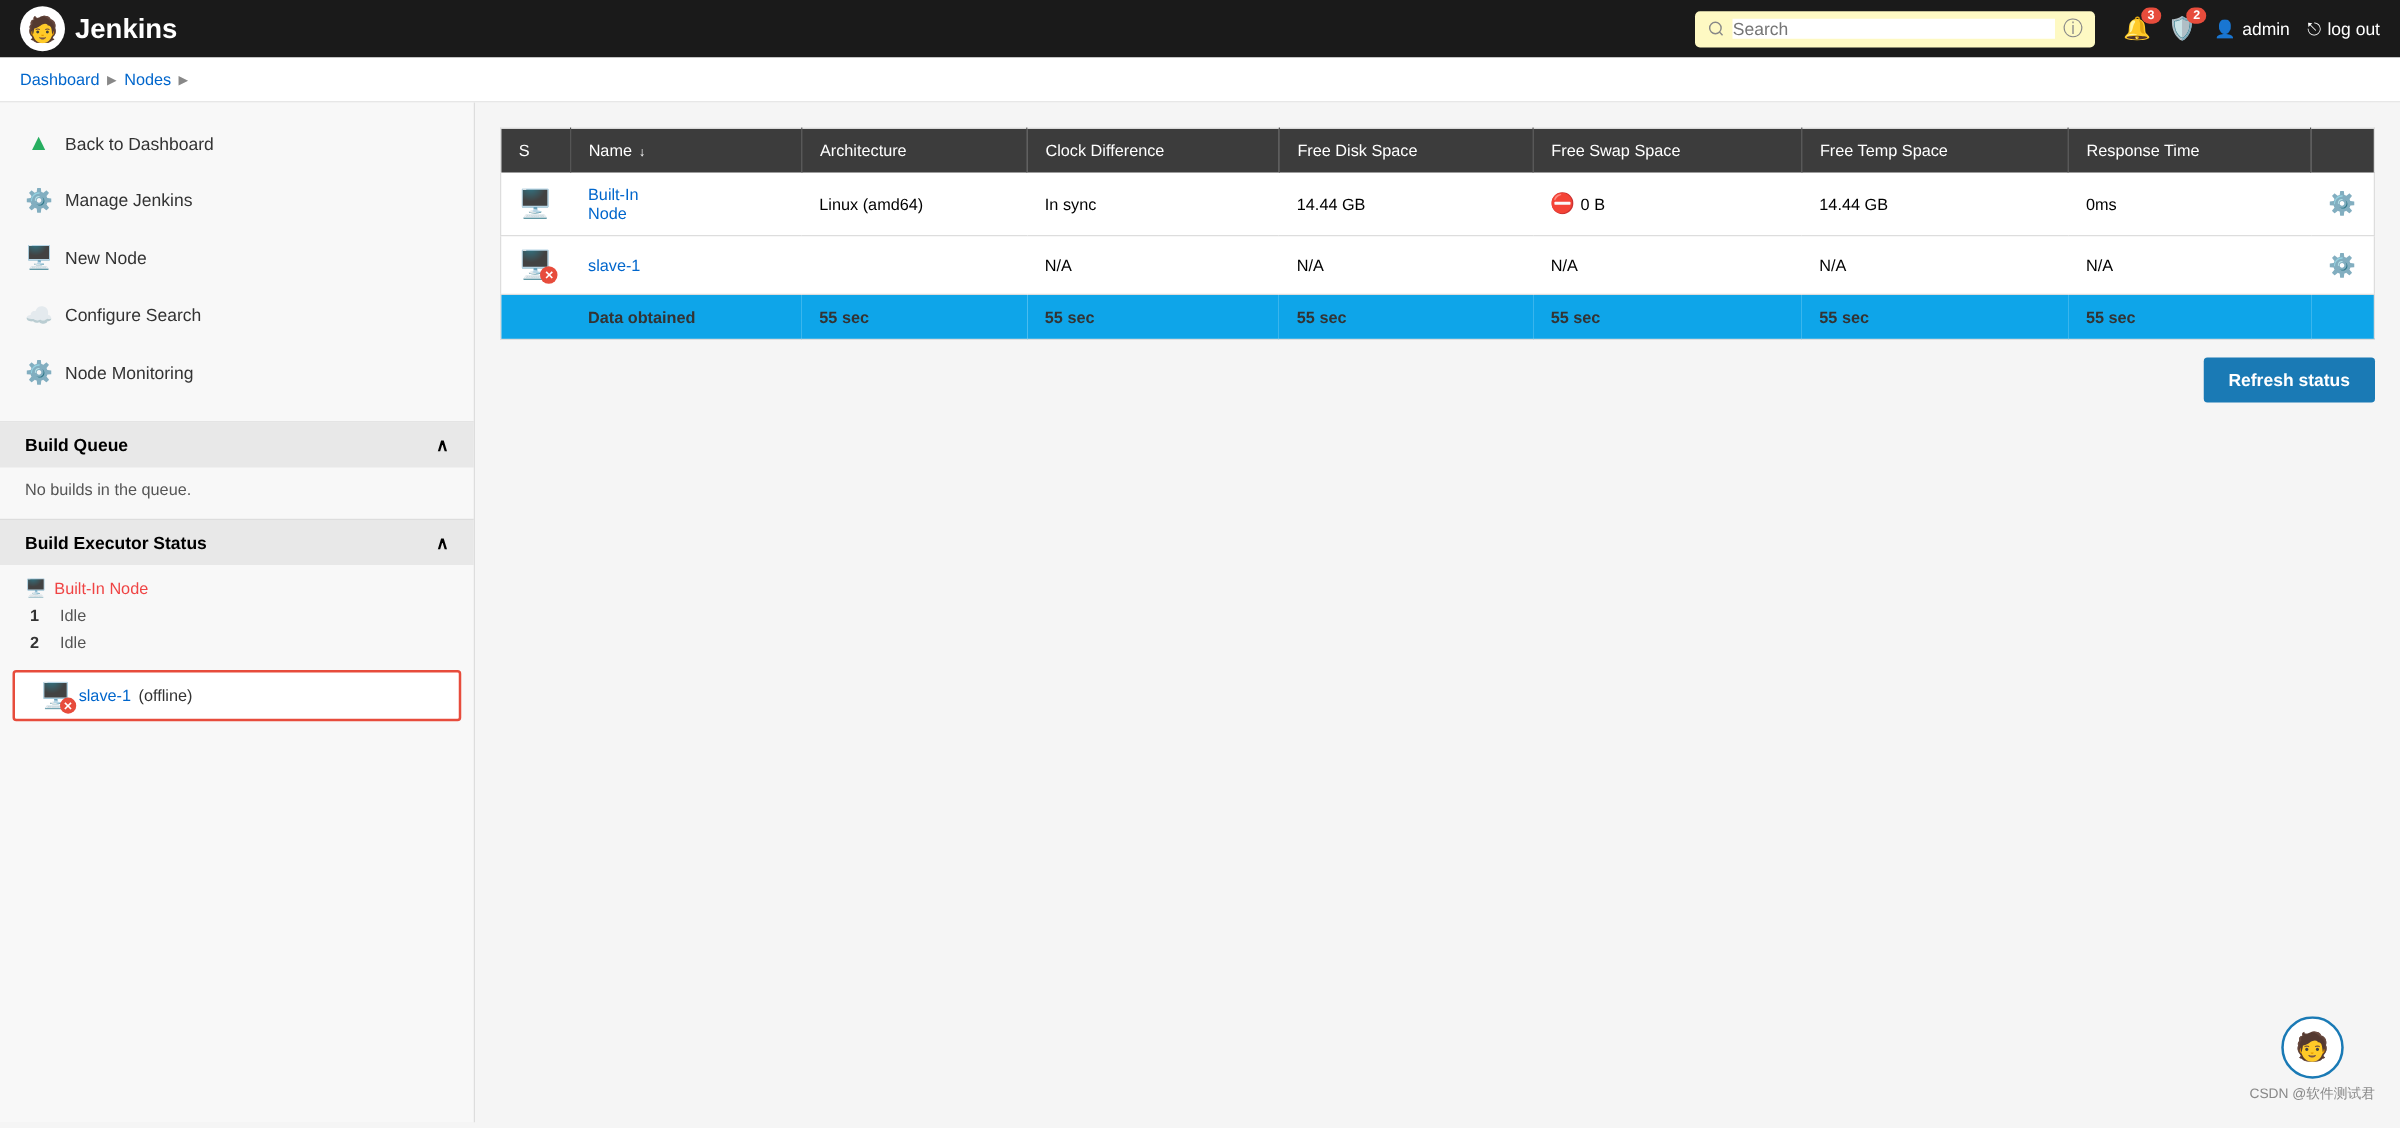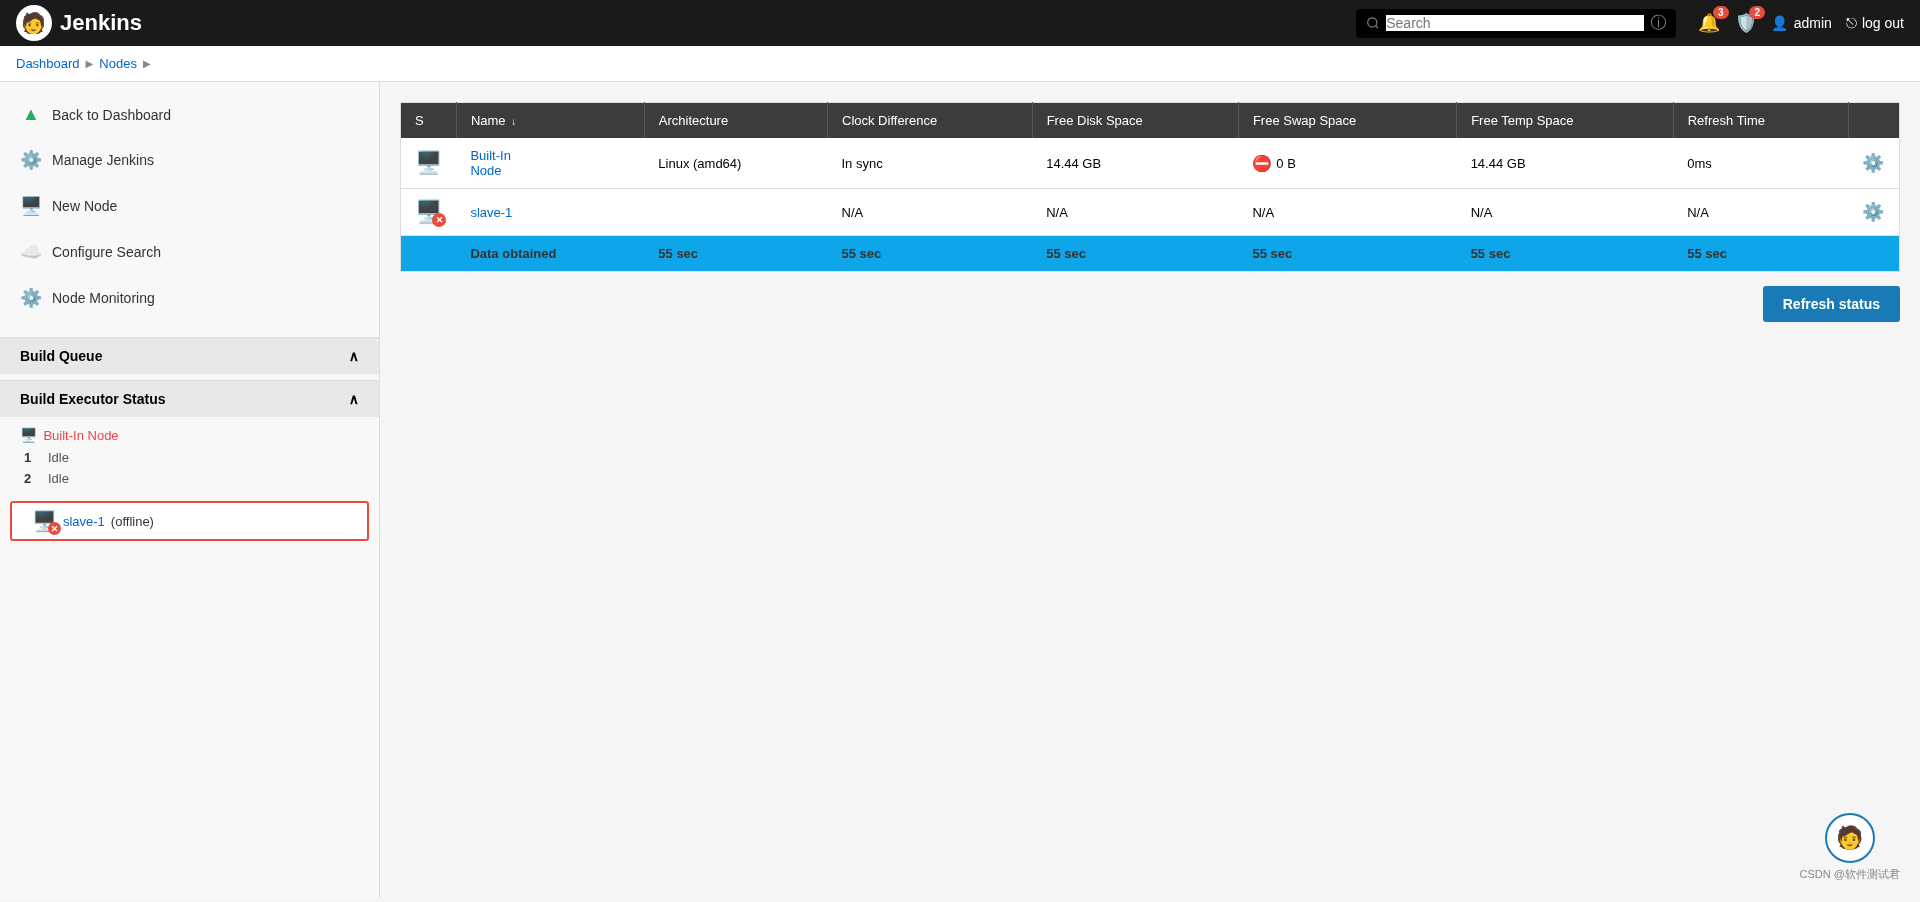--- a/index.html
+++ b/index.html
@@ -33,21 +33,21 @@
       justify-content: center;
       overflow: hidden;
     }
     .logo-face {
       font-size: 20px;
     }
     .header-search {
       margin-left: auto;
       display: flex;
       align-items: center;
-      background: #000000;
+      background: #fef9c3;
       border-radius: 4px;
       padding: 4px 10px;
       gap: 6px;
       width: 320px;
     }
     .header-search input {
       border: none;
       outline: none;
       font-size: 14px;
       width: 100%;
@@ -409,20 +409,23 @@
       <a href="#" class="sidebar-item">
         <span class="si-icon">⚙️</span>
         <span>Node Monitoring</span>
       </a>
     </nav>
 
     <div class="sidebar-section">
       <div class="sidebar-section-header">
         <span>Build Queue</span>
         <span>∧</span>
+      </div>
+      <div class="sidebar-section-body">
+        <span>No builds in the queue.</span>
       </div>
     </div>
 
     <div class="sidebar-section">
       <div class="sidebar-section-header">
         <span>Build Executor Status</span>
         <span>∧</span>
       </div>
       <div class="executor-list">
         <div class="executor-node">
@@ -459,21 +462,21 @@
           <th style="width:50px;">S</th>
           <th>
             <span>Name</span>
             <span class="sort-arrow">↓</span>
           </th>
           <th>Architecture</th>
           <th>Clock Difference</th>
           <th>Free Disk Space</th>
           <th>Free Swap Space</th>
           <th>Free Temp Space</th>
-          <th>Refresh Time</th>
+          <th>Response Time</th>
           <th style="width:40px;"></th>
         </tr>
       </thead>
       <tbody>
 
         <tr>
           <td class="status-cell">
             <span class="node-icon">🖥️</span>
           </td>
           <td>

